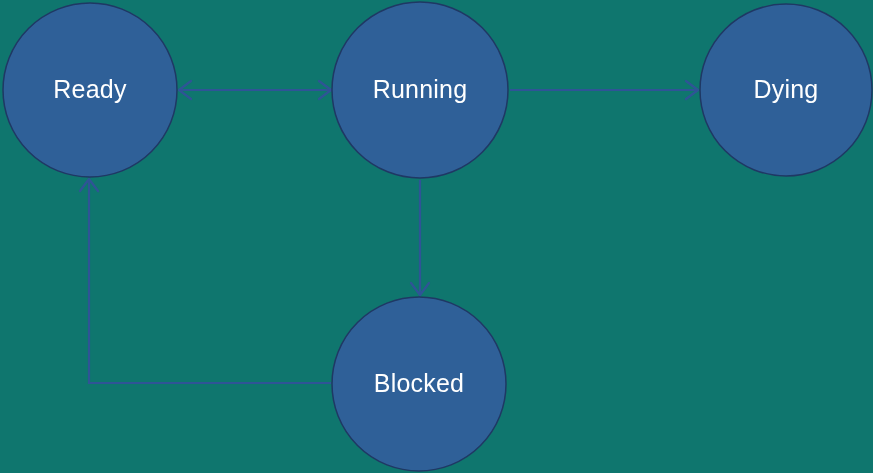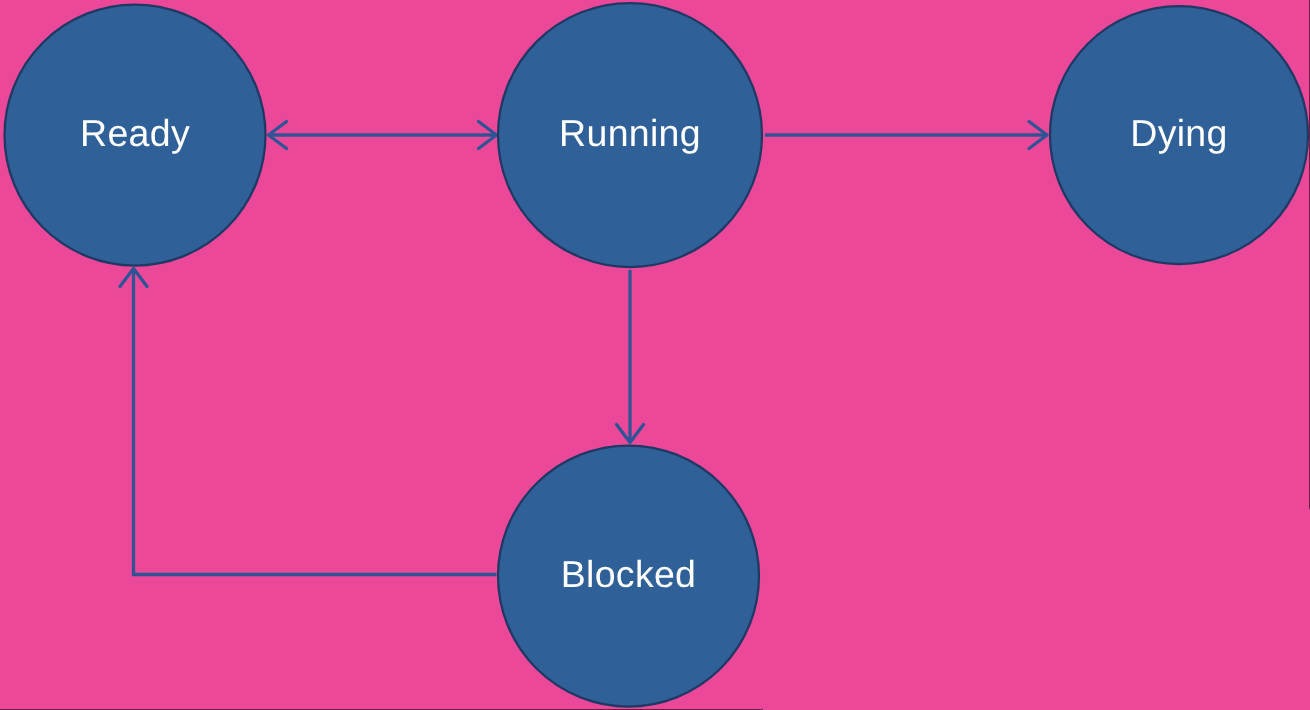--- a/index.html
+++ b/index.html
@@ -7,21 +7,21 @@
     padding: 0;
     background: #000000;
   }
   body {
     font-family: "Liberation Sans", sans-serif;
   }
   #diagram-canvas {
     position: relative;
     width: 873px;
     height: 473px;
-    background: #ec4899;
+    background: #0f766e;
     overflow: hidden;
   }
   #diagram-svg {
     position: absolute;
     left: 0;
     top: 0;
     width: 873px;
     height: 473px;
     display: block;
   }

